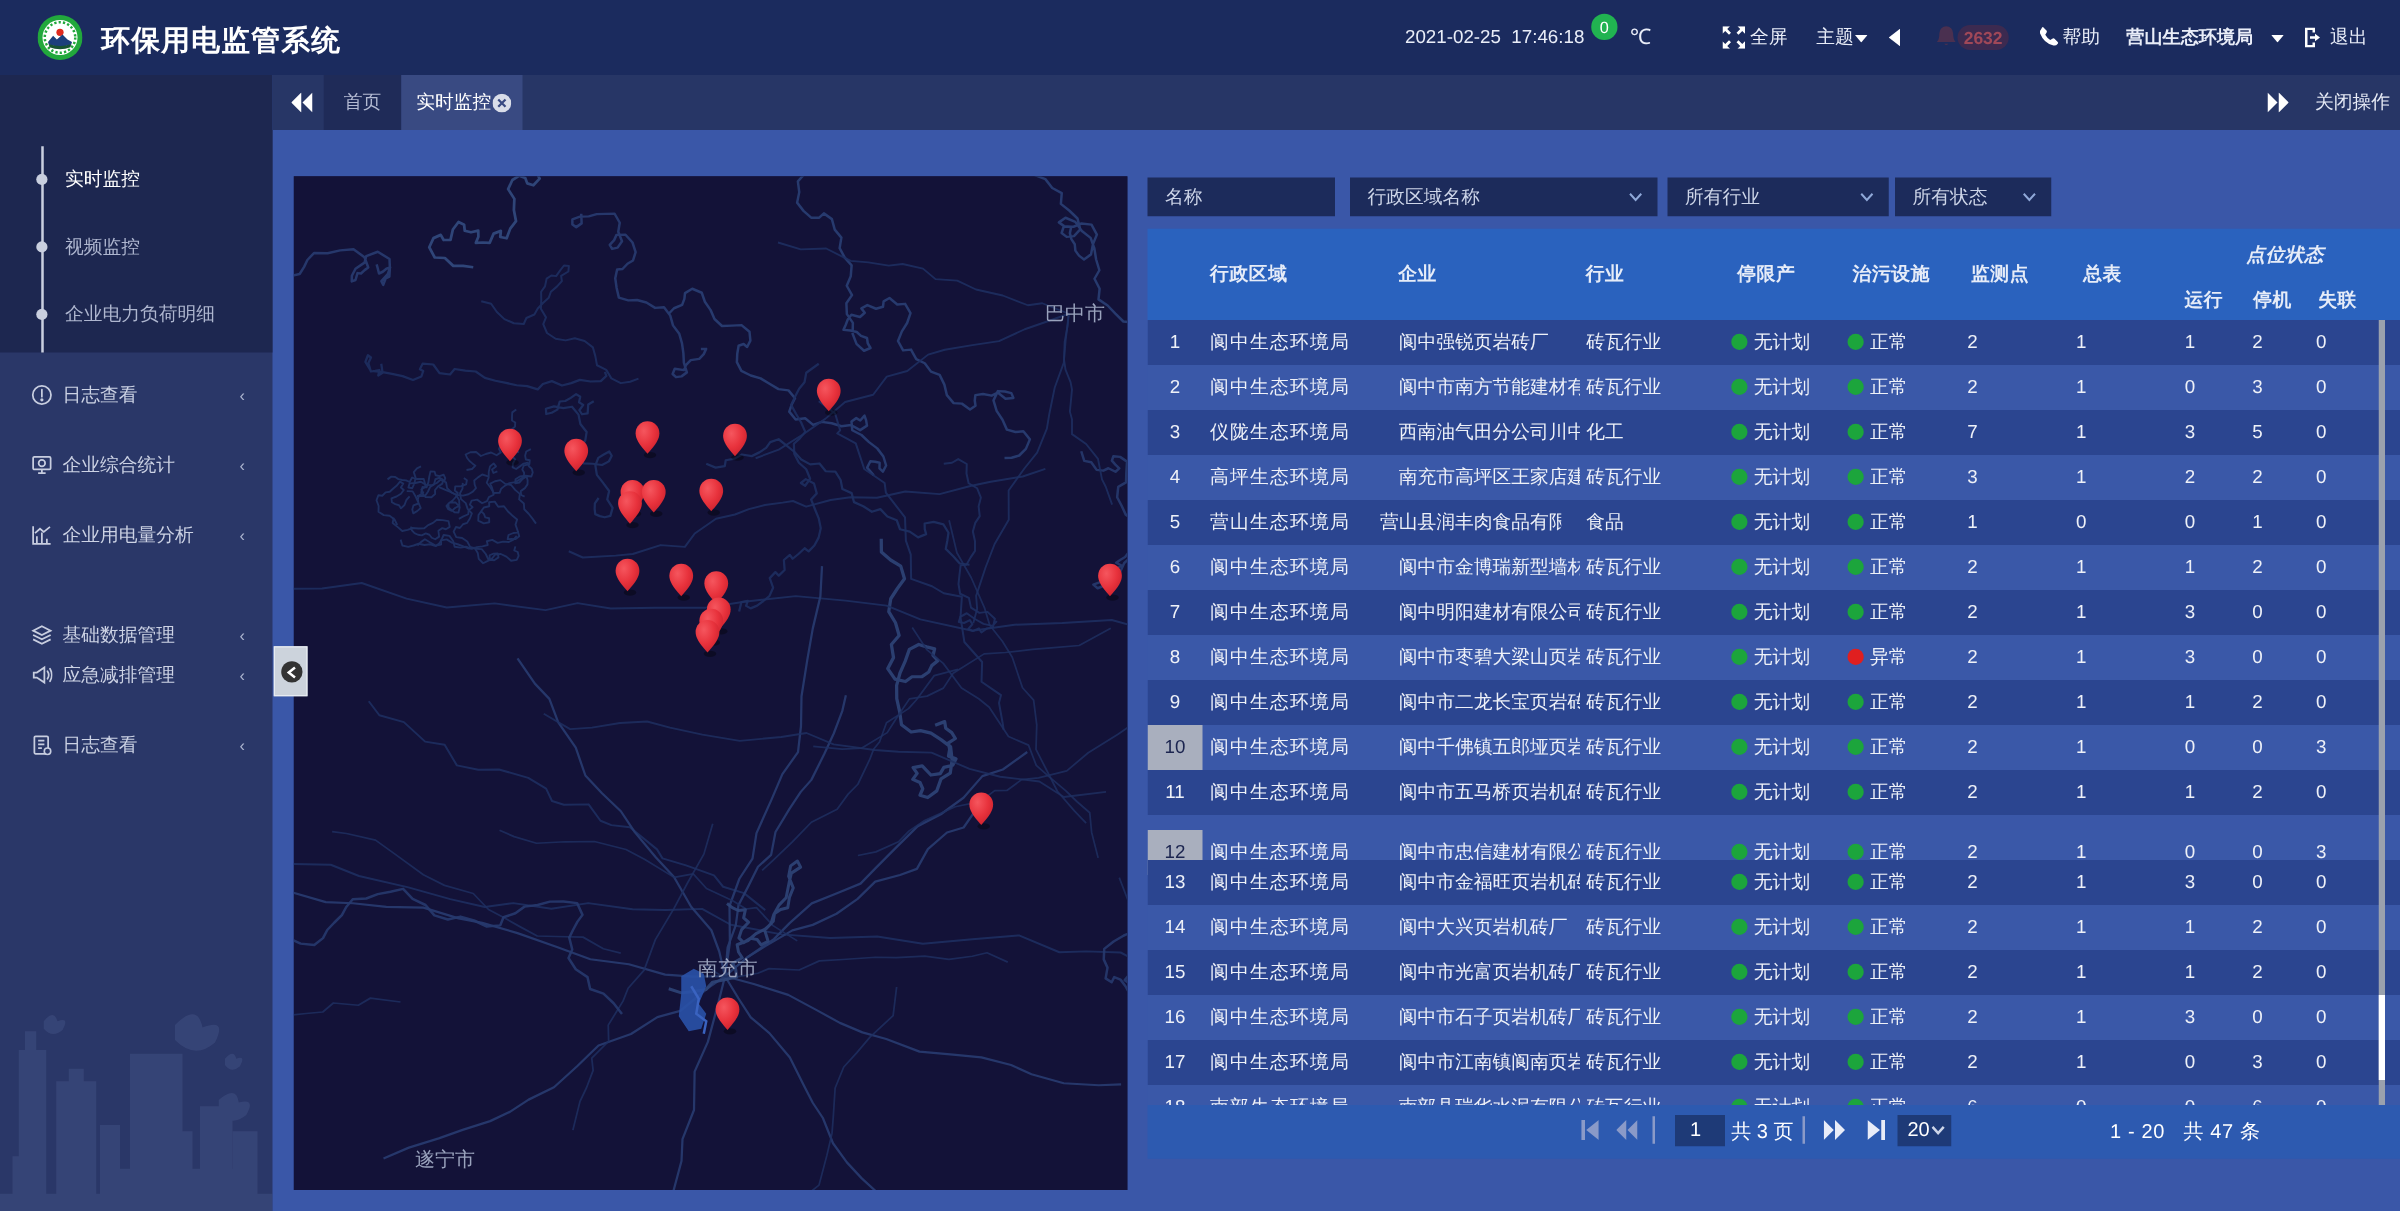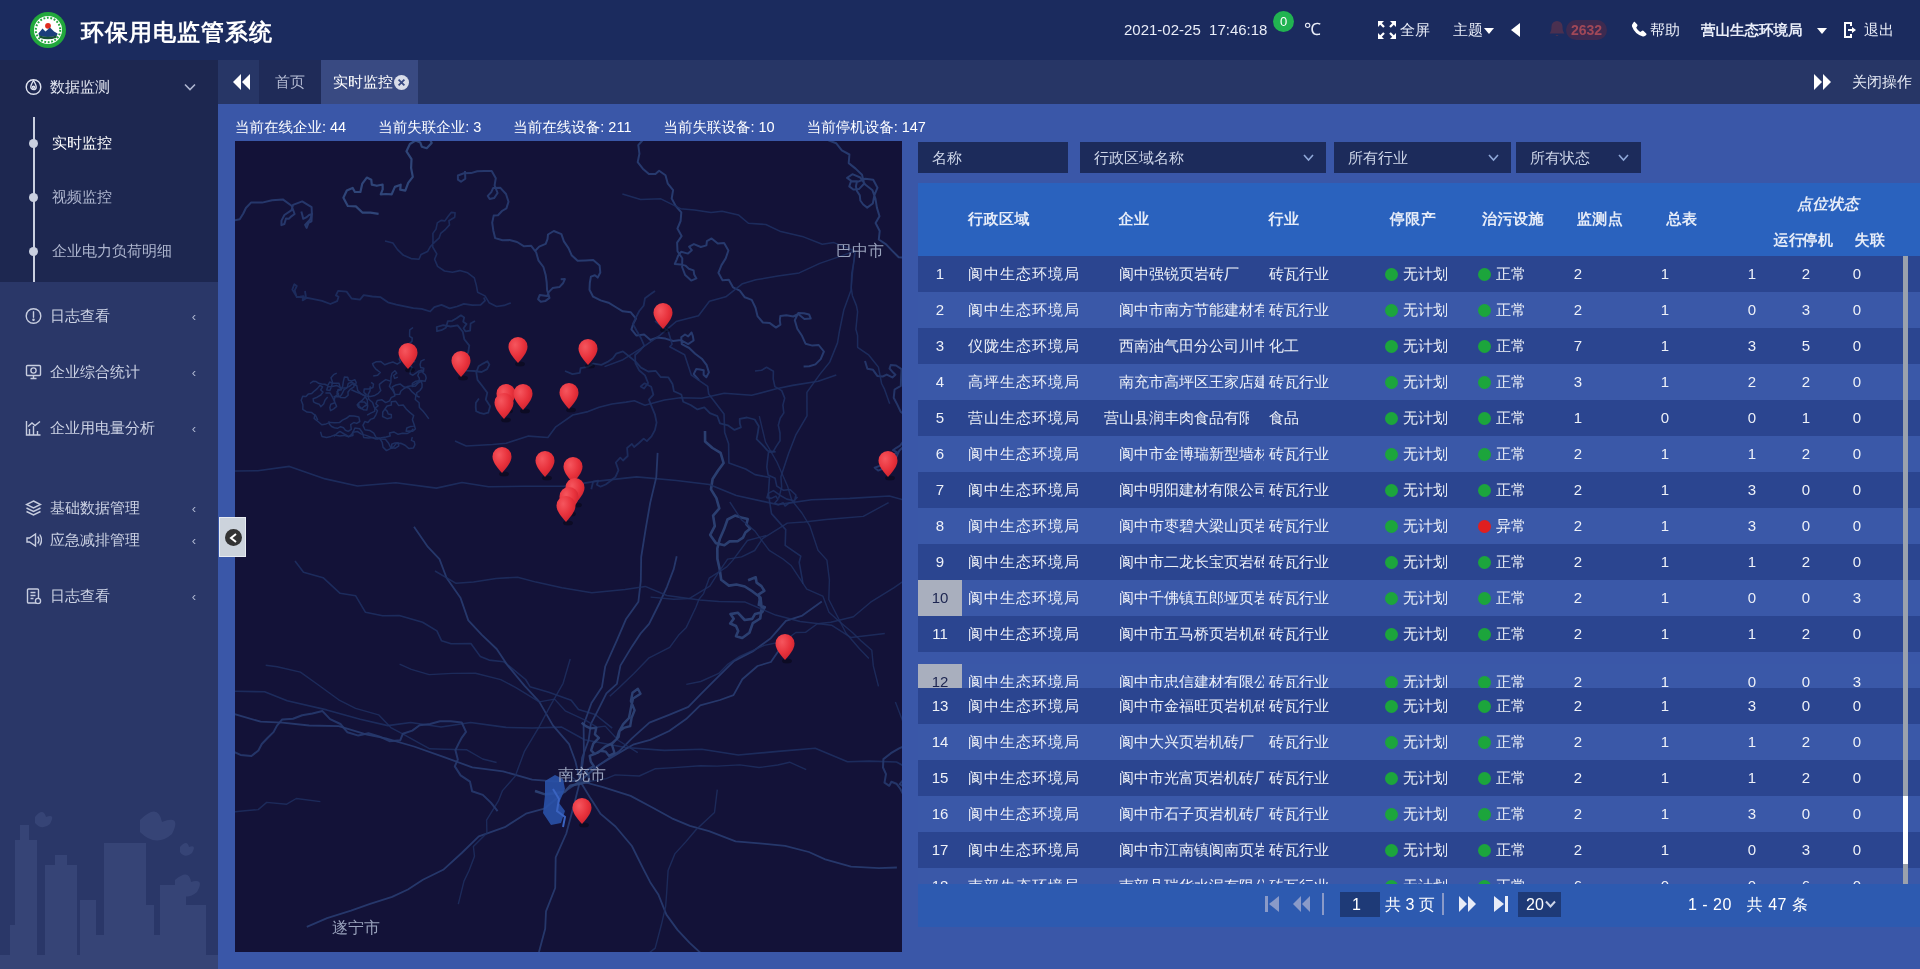--- a/index.html
+++ b/index.html
@@ -86,31 +86,20 @@
     </svg>
  <svg style="position:absolute;left:1843px;top:22px" width="16" height="16" viewBox="0 0 16 16" fill="#fff">
       <path d="M1,0 h8 v4 h-2 v-2 h-4 v12 h4 v-2 h2 v4 h-8 Z"></path>
       <path d="M9,5 l4,3 -4,3 v-2 h-4 v-2 h4 Z"></path>
     </svg>
  <div class="tb" style="left:1864px">退出</div>
 </div>
 
 <div class="sidebar">
  <div class="expblock"></div>
- <div class="mitem" style="top:3px;color:#e4e8f2">
-   <svg class="ic" viewBox="0 0 17 17" fill="none" stroke="#dde1ee" stroke-width="1.4">
-        <circle cx="8.5" cy="8.5" r="7.3"></circle>
-        <path d="M8.5,2 C6.6,5.2 5.8,6.8 5.8,8.4 a2.7,2.7 0 0 0 5.4,0 C11.2,6.8 10.4,5.2 8.5,2 Z"></path>
-        <circle cx="8.5" cy="8.8" r="1.1"></circle>
-      </svg>
-   <span class="t">数据监测</span>
-   <svg class="ar" style="width:12px;height:8px" viewBox="0 0 12 8">
-        <path d="M1,1.5 L6,6.5 11,1.5" stroke="#aeb6d0" stroke-width="1.6" fill="none"></path>
-      </svg>
- </div>
  <div class="subline"></div>
  <div class="subdot" style="top:79px"></div>
     <div class="sub" style="top:74px;color:#fff">实时监控</div>
  <div class="subdot" style="top:133px"></div>
     <div class="sub" style="top:128px">视频监控</div>
  <div class="subdot" style="top:187px"></div>
     <div class="sub" style="top:182px">企业电力负荷明细</div>
  <div class="mitem" style="top:232px">
    <svg class="ic" viewBox="0 0 17 17" fill="none" stroke="#c7cddf" stroke-width="1.4">
         <circle cx="8.5" cy="8.5" r="7.3"></circle>
@@ -199,21 +188,20 @@
       </svg>
  </div>
  <svg style="position:absolute;left:1596px;top:14px" width="17" height="16" viewBox="0 0 17 16" fill="#fff">
       <path d="M0,0 v16 L8,8 Z"></path>
       <path d="M9,0 v16 L17,8 Z"></path>
     </svg>
  <div class="tab" style="left:1634px;color:#e7ebf6">关闭操作</div>
 </div>
 
 <div class="content">
- <div class="stats"><span>当前在线企业: 44</span><span>当前失联企业: 3</span><span>当前在线设备: 211</span><span>当前失联设备: 10</span><span>当前停机设备: 147</span></div>
  <div class="map">
       <svg width="667" height="811" viewBox="0 0 667 811" style="position:absolute;left:0;top:0">
 <defs>
           <radialGradient id="pg" cx="35%" cy="30%" r="80%">
             <stop offset="0%" stop-color="#f5565e"></stop>
             <stop offset="55%" stop-color="#e8323c"></stop>
             <stop offset="100%" stop-color="#c8202c"></stop>
           </radialGradient>
         </defs>
 <rect width="667" height="811" fill="#131238"></rect>
@@ -377,21 +365,21 @@
 
   <div class="thead">
     <div class="th" style="left:81px">行政区域</div>
     <div class="th" style="left:216px">企业</div>
     <div class="th" style="left:366px">行业</div>
     <div class="th" style="left:495px">停限产</div>
     <div class="th" style="left:595px">治污设施</div>
     <div class="th" style="left:682px">监测点</div>
     <div class="th" style="left:764px">总表</div>
     <div class="th" style="left:910px;top:12px;font-style:italic">点位状态</div>
-    <div class="th2" style="left:871px">运行</div>
+    <div class="th2" style="left:845px">运行</div>
     <div class="th2" style="left:900px">停机</div>
     <div class="th2" style="left:952px">失联</div>
   </div>
 
   <div class="tbody">
         <div class="trow odd" style="top:0px">
           <div class="numcell">1</div>
           <div class="c" style="left:50px;letter-spacing:1px">阆中生态环境局</div>
           <div class="c" style="left:201px;width:145px;overflow:hidden">阆中强锐页岩砖厂</div>
           <div class="c" style="left:351px">砖瓦行业</div>

